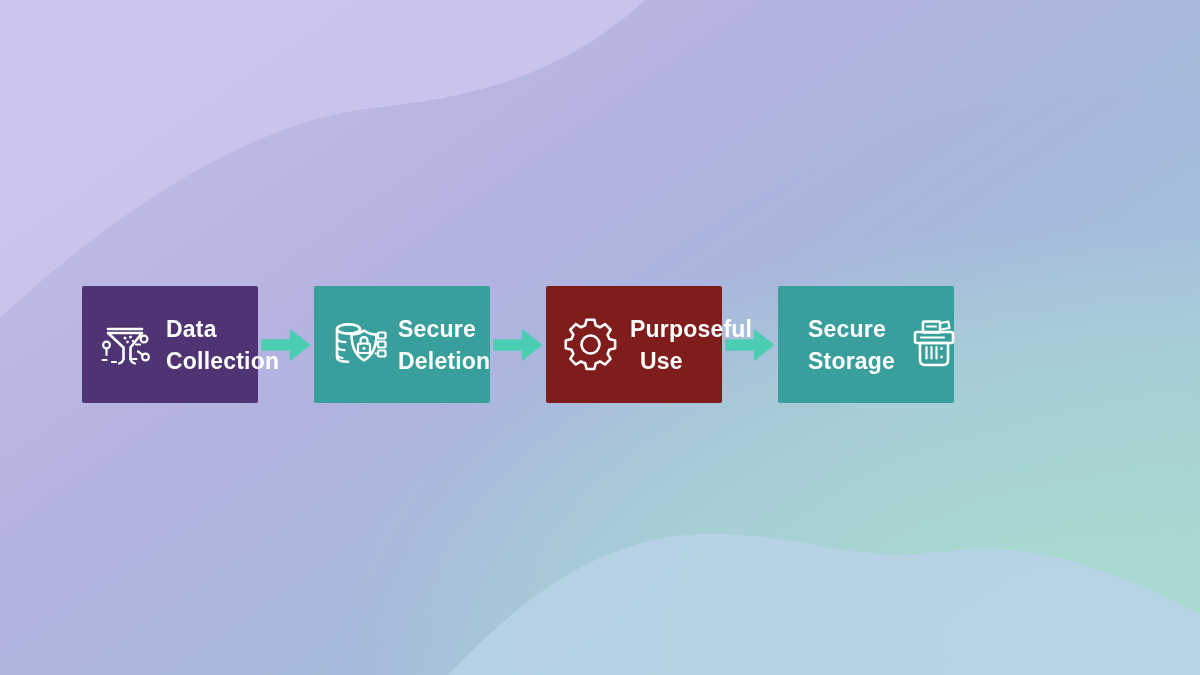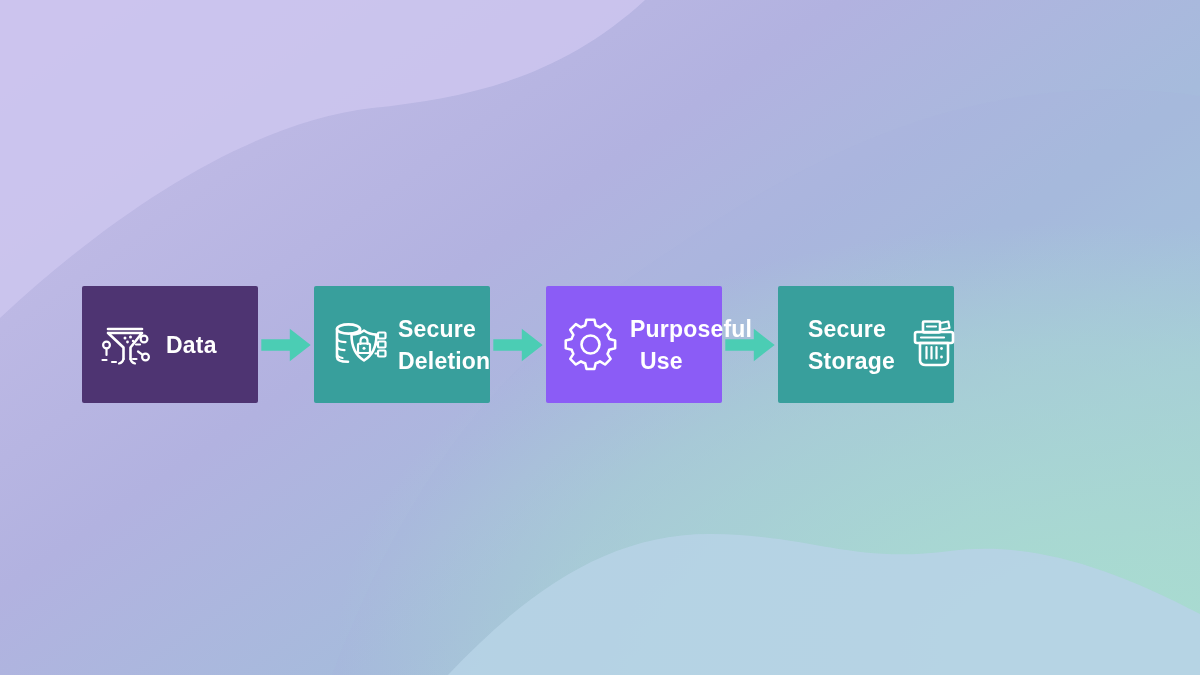--- a/index.html
+++ b/index.html
@@ -90,20 +90,21 @@
           <circle class="ic-thin" cx="45" cy="22" r="3.4"></circle>
           <path class="ic-thin" d="M37,27.5 L41,27.5"></path>
           <circle class="ic-thin" cx="46.5" cy="40" r="3.4"></circle>
           <path class="ic-thin" d="M39,34.5 L43.3,37.6"></path>
           <path class="ic-thin" d="M34,42 L37.5,42"></path>
           <path class="ic-thin" d="M13,45 L17,45"></path>
         </svg>
       </span>
       <span class="lbl">
         <span>Data</span>
+        <span>Collection</span>
       </span>
     </div>
 
     <div class="arrowcell" style="color: rgb(75, 205, 180);">
       <svg viewBox="0 0 52 40">
           <path fill="currentColor" d="M0,14 L30,14 L30,3 L52,20 L30,37 L30,26 L0,26 Z"></path>
         </svg>
     </div>
 
     <div class="step" style="background-color: rgb(56, 159, 156);">
@@ -130,21 +131,21 @@
         <span>Deletion</span>
       </span>
     </div>
 
     <div class="arrowcell" style="color: rgb(75, 205, 180);">
       <svg viewBox="0 0 52 40">
           <path fill="currentColor" d="M0,14 L30,14 L30,3 L52,20 L30,37 L30,26 L0,26 Z"></path>
         </svg>
     </div>
 
-    <div class="step" style="background-color: #8b5cf6;">
+    <div class="step" style="background-color: #7f1d1d;">
       <span class="icn">
         <svg viewBox="0 0 56 56">
           <path class="ic" d="M24,7.5 L32,7.5 L33.4,13.5 A15.5,15.5 0 0 1 37.7,15.3 L42.9,12.1 L48.6,17.8 L45.4,23 A15.5,15.5 0 0 1 47.2,27.3 L53.2,28.7 L53.2,36.7 L47.2,38.1 A15.5,15.5 0 0 1 45.4,42.4 L48.6,47.6 L42.9,53.3 L37.7,50.1 A15.5,15.5 0 0 1 33.4,51.9 L32,57.9 L24,57.9 L22.6,51.9 A15.5,15.5 0 0 1 18.3,50.1 L13.1,53.3 L7.4,47.6 L10.6,42.4 A15.5,15.5 0 0 1 8.8,38.1 L2.8,36.7 L2.8,28.7 L8.8,27.3 A15.5,15.5 0 0 1 10.6,23 L7.4,17.8 L13.1,12.1 L18.3,15.3 A15.5,15.5 0 0 1 22.6,13.5 Z" transform="translate(0,-4.7) scale(0.98)"></path>
           <circle class="ic" cx="27.5" cy="27.5" r="9"></circle>
         </svg>
       </span>
       <span class="lbl">
         <span>Purposeful</span>
         <span class="indent">Use</span>
       </span>

